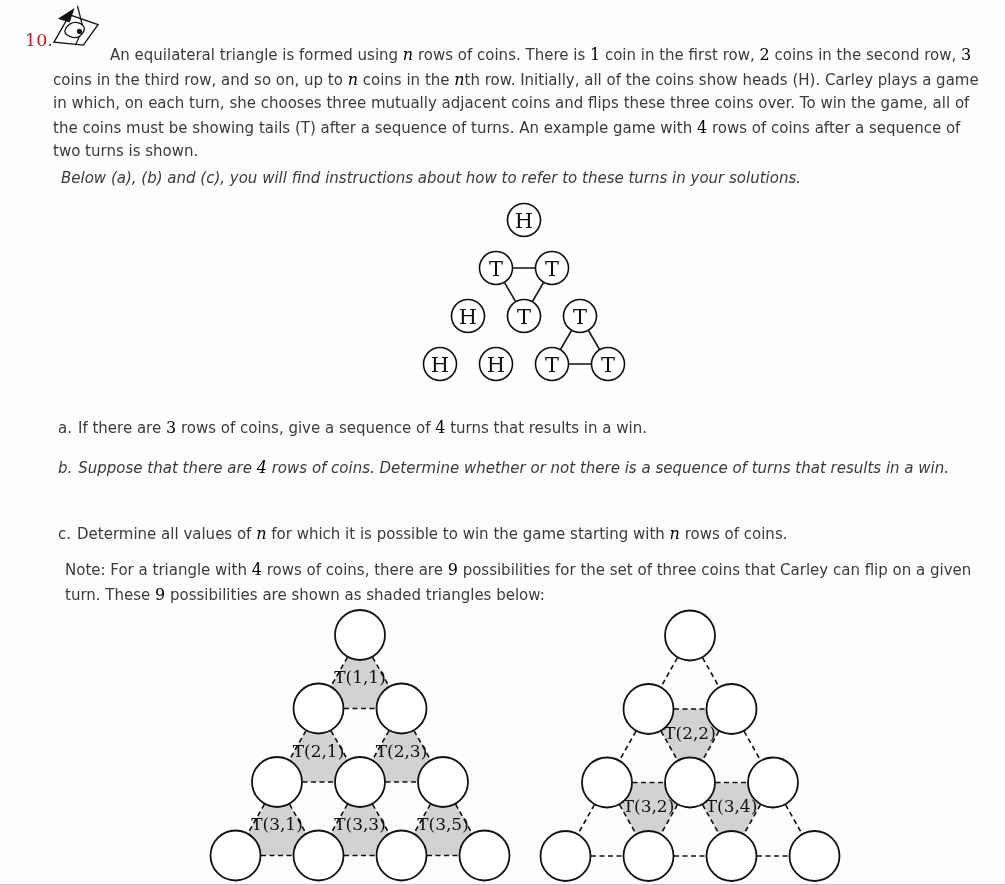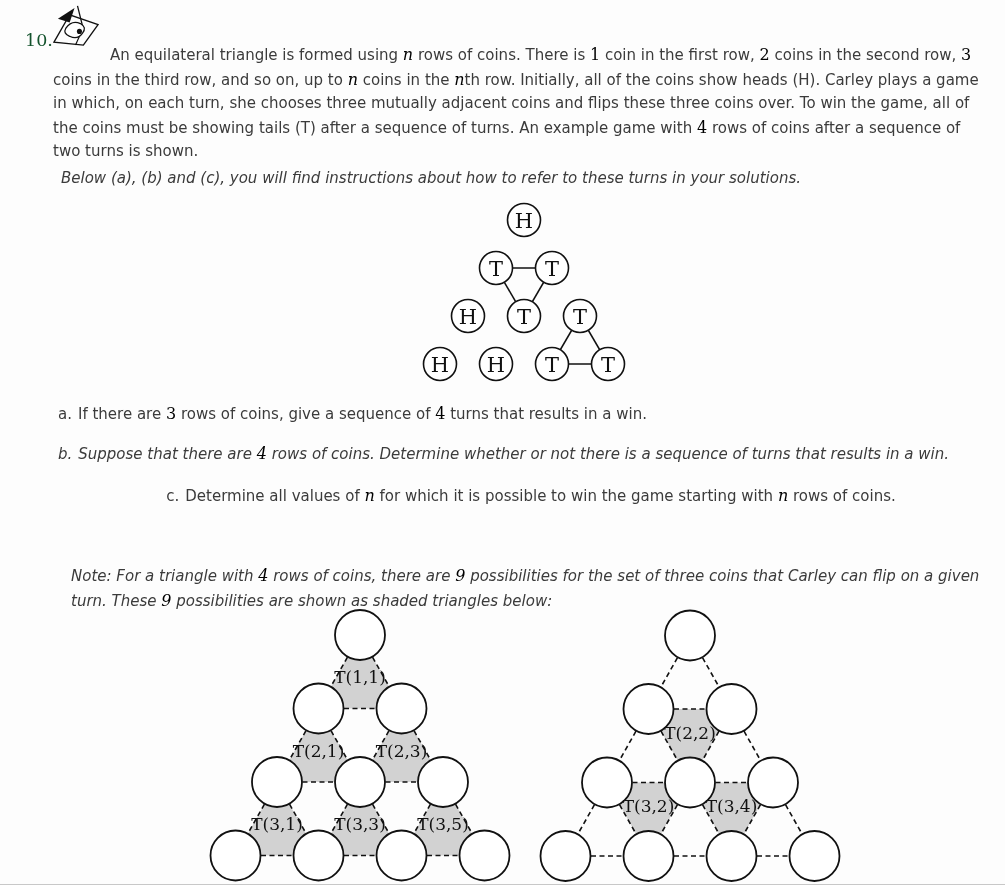--- a/index.html
+++ b/index.html
@@ -8,43 +8,43 @@
     width:1005px;height:885px;
     background:#fdfdfd;
     font-family:"DejaVu Sans",sans-serif;
     font-size:15px;
     color:#3b3b3b;
     overflow:hidden;
   }
   .problem-number{
     position:absolute;left:25px;top:30px;
     font-family:"DejaVu Serif",serif;
-    font-size:17.5px;color:#14532d;
+    font-size:17.5px;color:#b91c1c;
   }
   .inline-icon{position:absolute;left:53px;top:5px;width:47px;height:43px;}
   .statement{
     position:absolute;left:53px;top:43px;width:932px;
     line-height:23.5px;margin:0;text-indent:57px;
   }
   .instruction{
     position:absolute;left:53px;top:159px;width:932px;
     line-height:23.5px;margin:8px;font-style:italic;
   }
   .part{
     position:absolute;left:58px;width:927px;
     line-height:23.5px;
-    padding-left:19px;text-indent:-19px;
+    padding-left:19px;text-indent:-19px;margin-top:14px;
   }
   .part-a{top:402px;}
   .part-b{top:442px;font-style:italic;}
-  .part-c{top:484px;text-align:center;}
+  .part-c{top:508px;}
   .part-label{margin-right:6px;}
   .note{
     position:absolute;left:53px;top:546px;width:932px;
-    line-height:23.5px;margin:18px;font-style:italic;
+    line-height:23.5px;margin:12px;
   }
   .seg-m{font-family:"DejaVu Serif",serif;font-size:16px;color:#000;}
   .seg-mi{font-family:"DejaVu Serif",serif;font-size:16px;color:#000;font-style:italic;}
   #diagram-layer{
     position:absolute;left:0;top:0;width:1005px;height:885px;
     pointer-events:none;
   }
   .coin-letter{
     font-family:"DejaVu Serif",serif;font-size:21px;fill:#111;
     text-anchor:middle;dominant-baseline:central;

